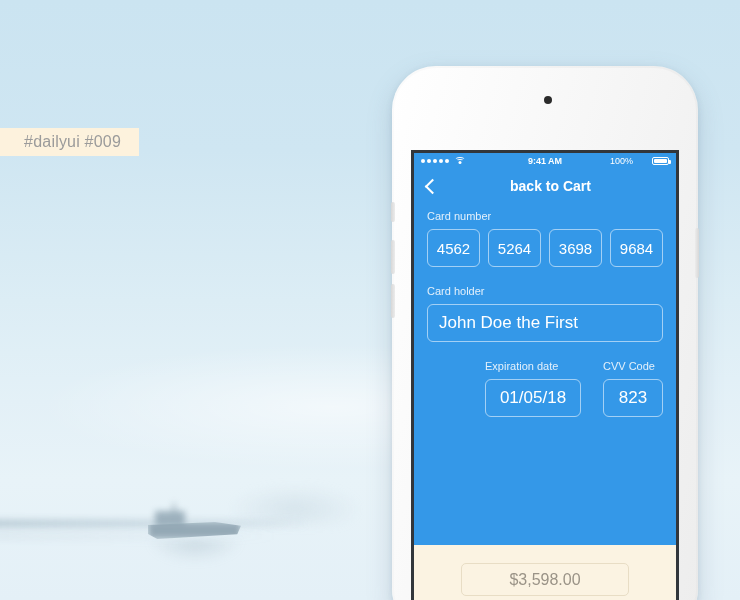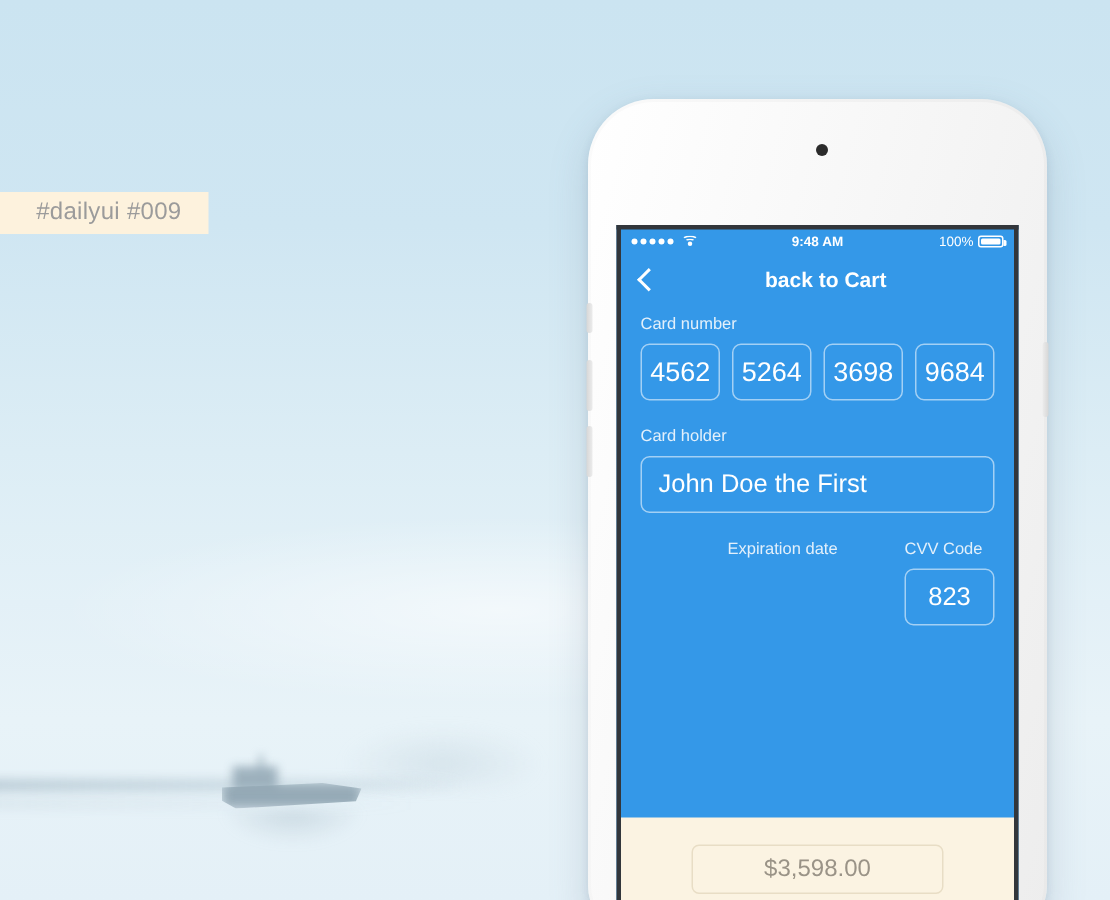--- a/index.html
+++ b/index.html
@@ -121,21 +121,21 @@
   .wifi span { position:absolute; left:50%; border:1.2px solid #fff;
     border-bottom-color:transparent; border-left-color:transparent;
     border-right-color:transparent; border-radius:50% 50% 0 0;
     transform:translateX(-50%); }
   .wifi .w1 { width:11px; height:6px; top:0; }
   .wifi .w2 { width:7px; height:4px; top:2px; }
   .wifi .w3 { width:3px; height:3px; top:4px; border-radius:50%;
     border:none; background:#fff; }
   .clock { position:absolute; left:0; right:0; text-align:center;
     font-size:9px; font-weight:bold; }
-  .status-right { margin-left:auto; display:flex; align-items:center; gap:3px;
+  .status-right { margin-left:auto; display:flex; align-items:center; gap:19px;
     font-size:9px; }
   .battery { width:17px; height:8px; border:1px solid #fff; border-radius:2px;
     position:relative; padding:1px; }
   .battery i { display:block; width:100%; height:100%; background:#fff; border-radius:1px; }
   .battery:after { content:""; position:absolute; right:-3px; top:2px;
     width:2px; height:4px; background:#fff; border-radius:0 1px 1px 0; }
 
   
   .navbar { height:36px; display:flex; align-items:center;
     position:relative; padding:0 10px; }
@@ -145,21 +145,21 @@
   .nav-title { position:absolute; left:0; right:0; text-align:center;
     color:#fff; font-size:14px; font-weight:bold;margin-left:11px; }
 
   
   .form { padding:6px 13px 0; }
   .fieldlabel { color:#e3f0fb; font-size:11px; margin-bottom:7px; }
   .cardrow { display:flex; gap:8px; margin-bottom:18px; }
   .cardbox {
     flex:1; height:38px; border:1px solid rgba(255,255,255,.55);
     border-radius:6px; display:flex; align-items:center; justify-content:center;
-    color:#fff; font-size:18px;
+    color:#fff; font-size:15px;
   }
   .holderbox {
     height:38px; border:1px solid rgba(255,255,255,.55); border-radius:6px;
     display:flex; align-items:center; padding:0 11px;
     color:#fff; font-size:17px; margin-bottom:18px;
   }
   .tworow { display:flex; gap:22px;justify-content:flex-end; }
   .col-exp { width:96px; }
   .col-cvv { width:60px; }
   .smallbox {
@@ -218,21 +218,21 @@
             <span class="dot"></span>
             <span class="dot"></span>
           <span class="dot"></span>
             <span class="dot"></span>
         </div>
         <div class="wifi">
           <span class="w1"></span>
             <span class="w2"></span>
             <span class="w3"></span>
         </div>
-        <div class="clock">9:48 AM</div>
+        <div class="clock">9:41 AM</div>
         <div class="status-right">
           <span>100%</span>
           <span class="battery">
               <i></i>
             </span>
         </div>
       </div>
 
       <div class="navbar">
         <div class="chevron"></div>
@@ -248,20 +248,21 @@
           <div class="cardbox">3698</div>
           <div class="cardbox">9684</div>
         </div>
 
         <div class="fieldlabel">Card holder</div>
         <div class="holderbox">John Doe the First</div>
 
         <div class="tworow">
           <div class="col-exp">
             <div class="fieldlabel">Expiration date</div>
+            <div class="smallbox">01/05/18</div>
           </div>
           <div class="col-cvv">
             <div class="fieldlabel">CVV Code</div>
             <div class="smallbox">823</div>
           </div>
         </div>
       </div>
 
       <div class="paypanel">
         <div class="amount">$3,598.00</div>

